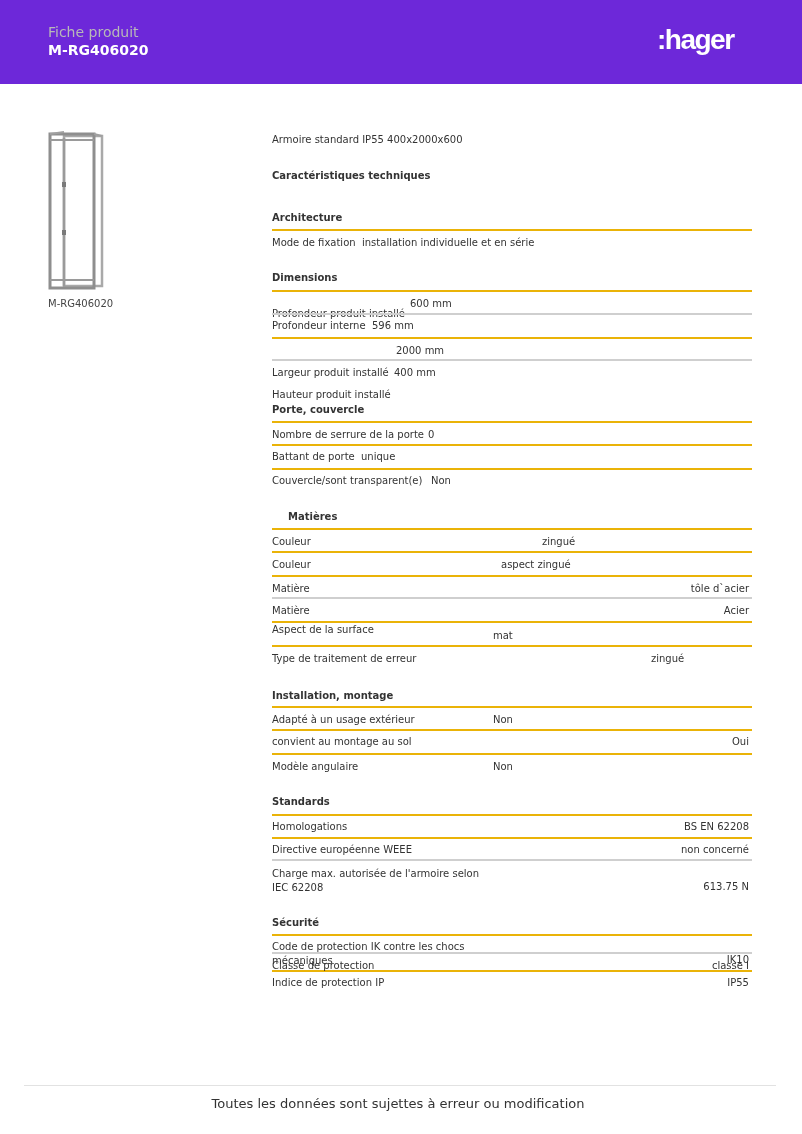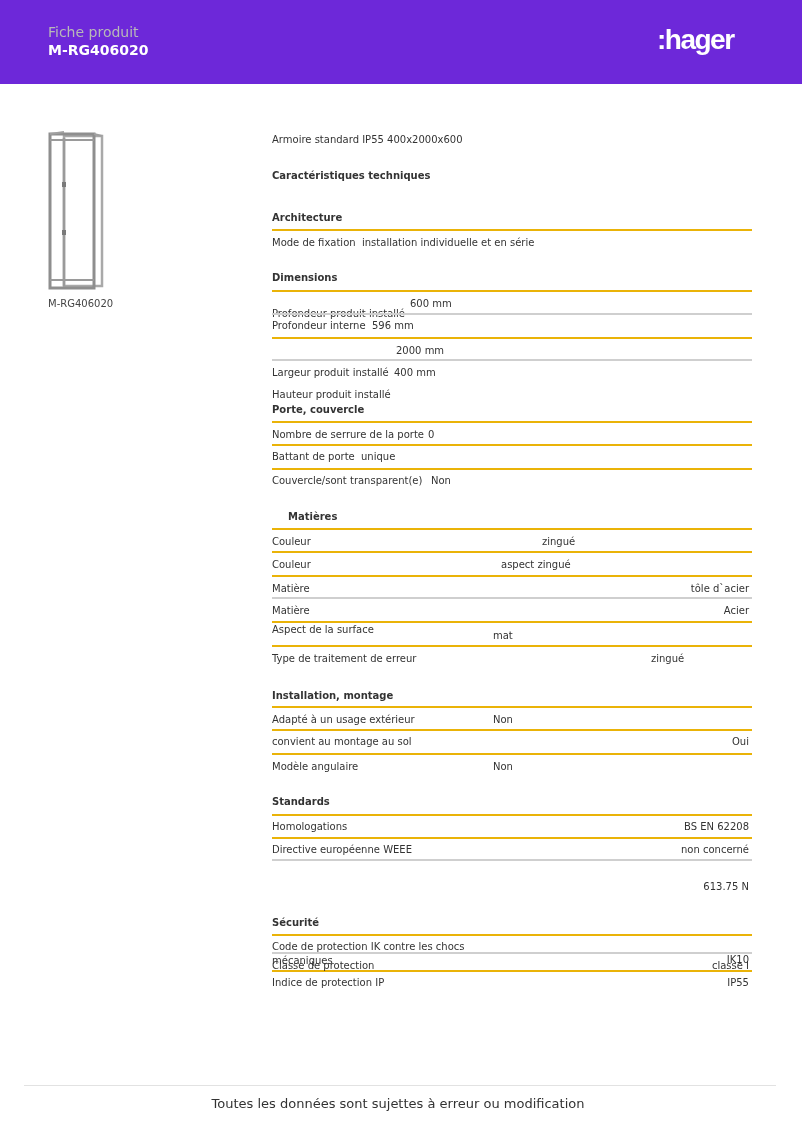--- a/index.html
+++ b/index.html
@@ -180,20 +180,21 @@
 <div class="section-title" style="top:796px;">Standards</div>
 <div class="row" style="top:814px;height:23px;">
   <span class="lbl" style="top:5px;">Homologations</span>
   <span class="val right" style="top:5px;">BS EN 62208</span>
 </div>
 <div class="row" style="top:837px;height:23px;">
   <span class="lbl" style="top:5px;">Directive européenne WEEE</span>
   <span class="val right" style="top:5px;">non concerné</span>
 </div>
 <div class="row strong-top" style="top:859px;height:40px;">
+  <span class="lbl wrap" style="top:6px;">Charge max. autorisée de l'armoire selon IEC 62208</span>
   <span class="val right" style="top:20px;">613.75 N</span>
 </div>
 
 <div class="section-title" style="top:917px;">Sécurité</div>
 <div class="row" style="top:934px;height:36px;">
   <span class="lbl wrap" style="top:4px;">Code de protection IK contre les chocs mécaniques</span>
   <span class="val right" style="top:18px;">IK10</span>
 </div>
 <div class="row" style="top:970px;height:23px;">
   <span class="lbl" style="top:5px;">Indice de protection IP</span>

